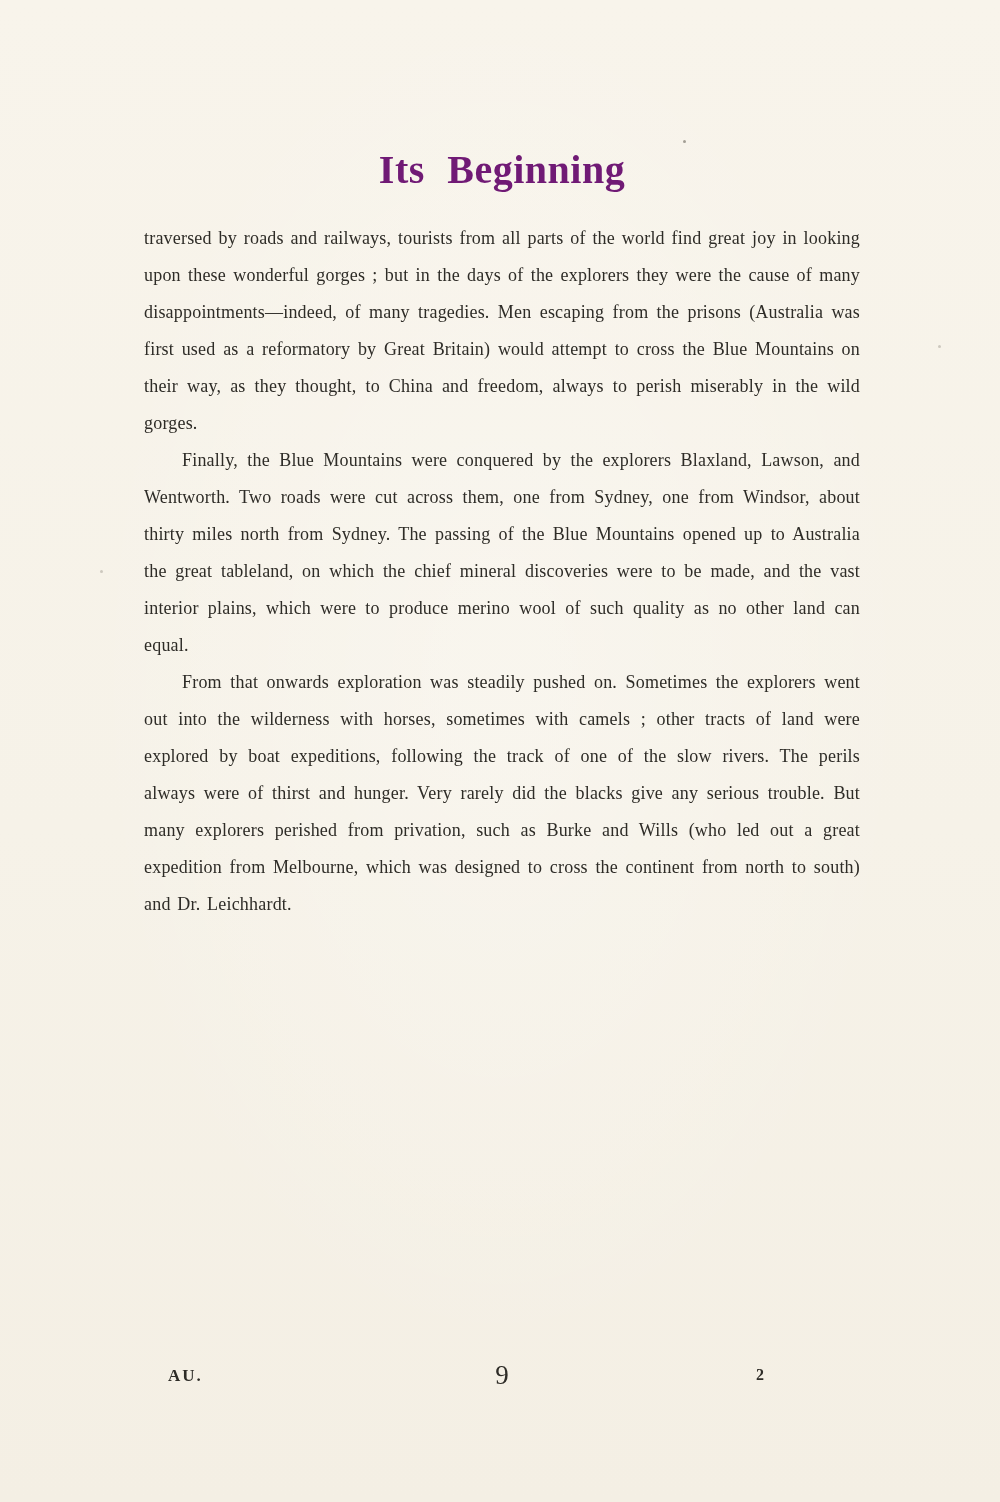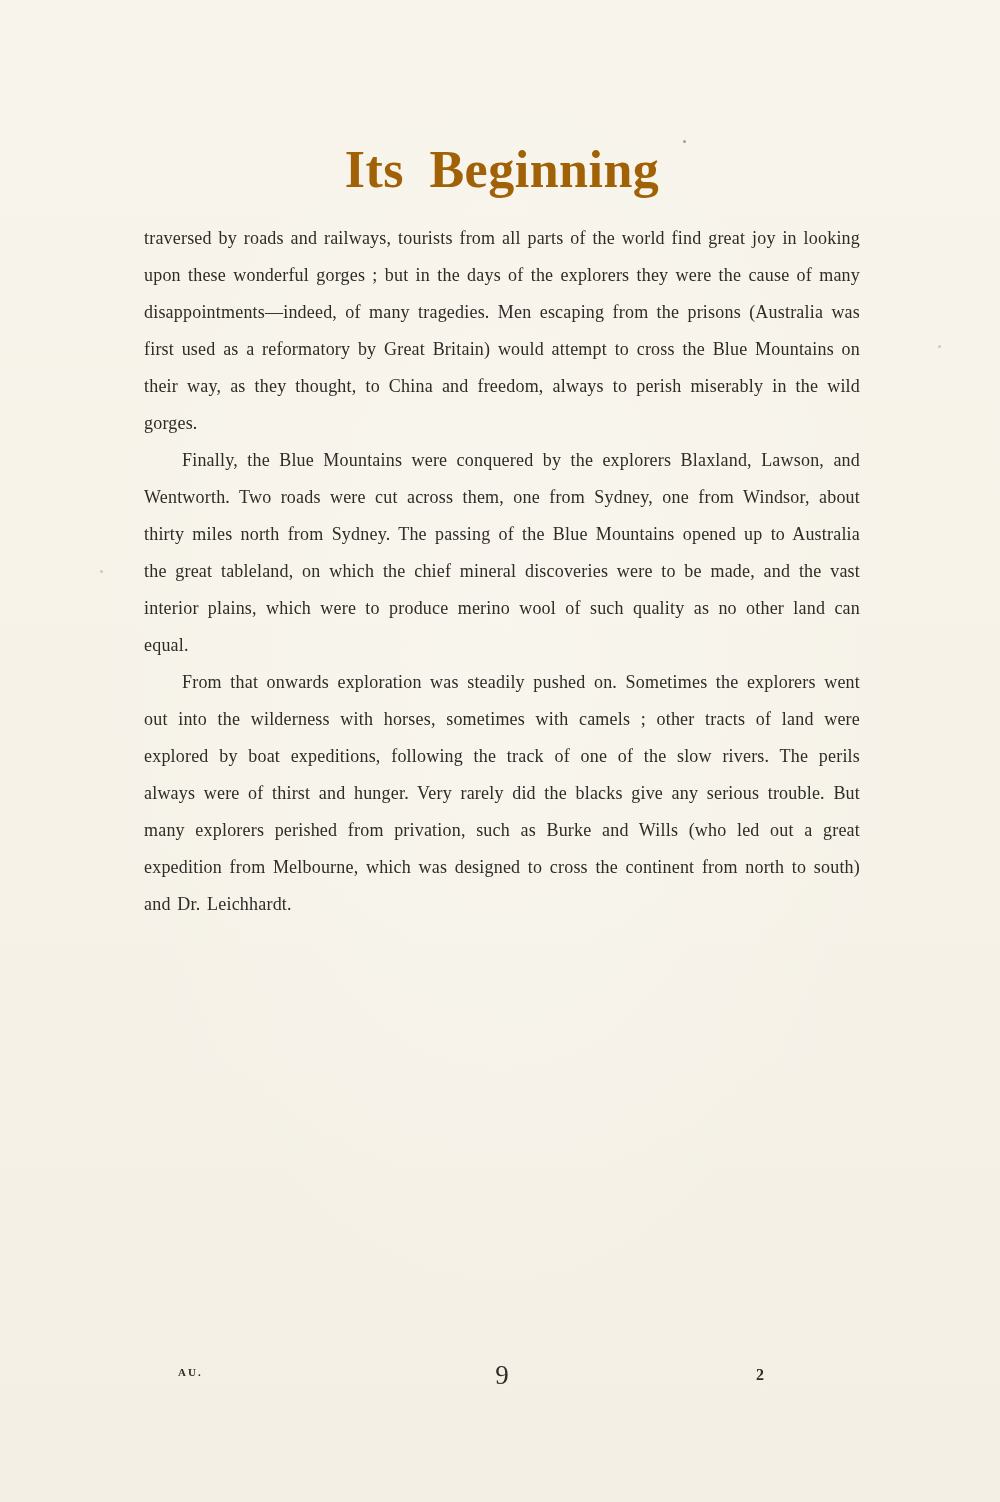--- a/index.html
+++ b/index.html
@@ -23,28 +23,28 @@
       radial-gradient(ellipse at 50% 45%, rgba(255,255,255,0.25) 0%, rgba(0,0,0,0) 60%),
       linear-gradient(180deg, #f8f4eb 0%, #f6f2e8 55%, #f4efe4 100%);
   }
   .text-block {
     position: absolute;
     left: 144px;
     top: 146px;
     width: 716px;
   }
   .page-title {
-    font-size: 52px;
+    font-size: 40px;
     line-height: 48px;
     font-weight: 600;
     text-align: center;
     margin: 0 0 26px 0;
     word-spacing: 12px;
     letter-spacing: 0.5px;
-    color: #a16207;
+    color: #701a75;
   }
   .body-para {
     font-size: 18px;
     line-height: 37px;
     text-align: justify;
     margin: 0;
     word-spacing: 2px;
     letter-spacing: 0.2px;
   }
   .body-para.indent {
@@ -52,23 +52,23 @@
   }
   .page-footer {
     position: absolute;
     left: 144px;
     top: 1360px;
     width: 716px;
     height: 34px;
   }
   .footer-left {
     position: absolute;
-    left: 34px;
+    left: 24px;
     top: 6px;
-    font-size: 11px;
+    font-size: 17px;
     font-weight: bold;
     letter-spacing: 2px;
   }
   .footer-center {
     position: absolute;
     left: 0;
     right: 0;
     top: 0;
     text-align: center;
     font-size: 27px;

